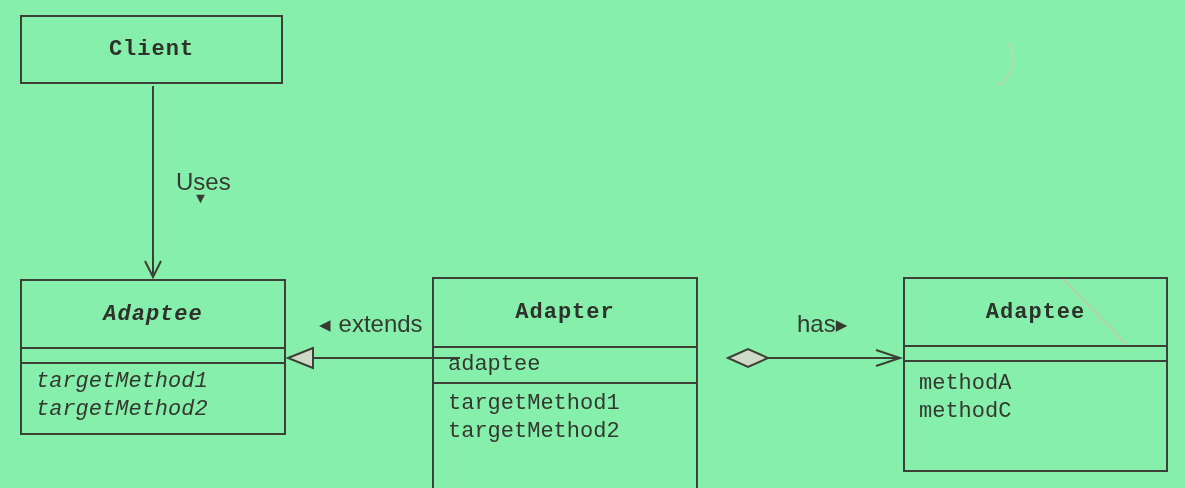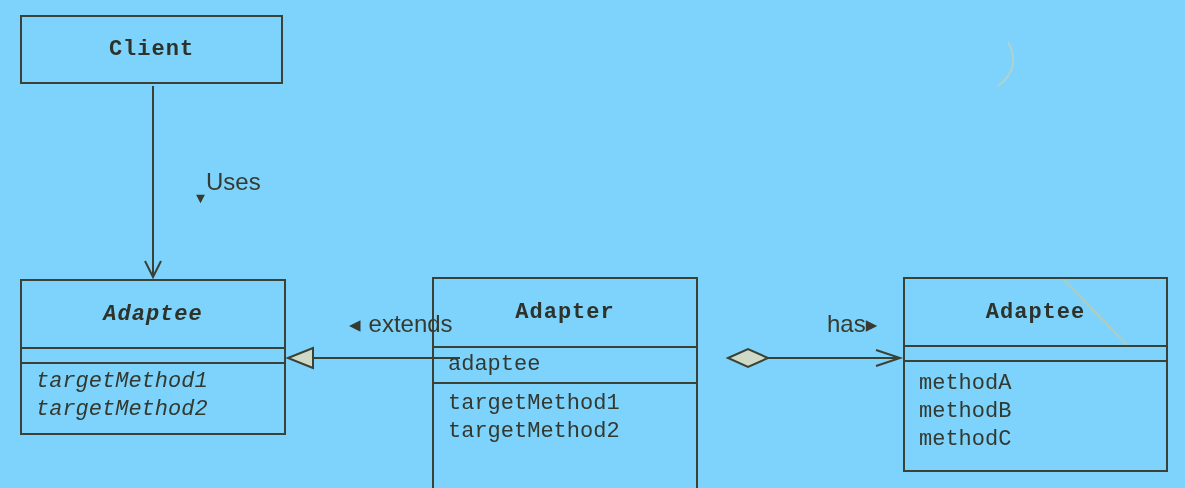--- a/index.html
+++ b/index.html
@@ -2,21 +2,21 @@
 <html><head>
 <meta charset="utf-8">
 <style>
   html, body { margin: 0; padding: 0; }
   body { width: 1185px; height: 488px; overflow: hidden; }
 
   .canvas {
     position: relative;
     width: 1185px;
     height: 488px;
-    background: #7dd3fc;
+    background: #86efac;
     font-family: "Liberation Mono", monospace;
     color: #2d322a;
   }
 
   svg.connectors {
     position: absolute;
     left: 0; top: 0;
     width: 1185px; height: 488px;
     pointer-events: none;
   }
@@ -77,21 +77,20 @@
 
   
   .rel-label {
     position: absolute;
     font-family: "Liberation Sans", sans-serif;
     font-size: 24px;
     color: #363b31;
     display: flex;
     align-items: center;
     white-space: nowrap;
-    margin-left: 30px;
   }
   .dir-icon {
     font-size: 15px;
     line-height: 1;
     color: #363b31;
   }
   #uses-label { left: 176px; top: 168px; }
   #uses-dir   { position: absolute; left: 196px; top: 192px; }
   #extends-label { left: 319px; top: 310px; gap: 8px; }
   #has-label     { left: 797px; top: 310px; }
@@ -145,21 +144,20 @@
       <div class="member">targetMethod1</div>
       <div class="member">targetMethod2</div>
     </div>
   </div>
 
   <div class="uml-class" id="adaptee">
     <div class="c-title">Adaptee</div>
     <div class="c-fields"></div>
     <div class="c-methods">
       <div class="member">methodA</div>
-      <div class="member">methodB</div>
       <div class="member">methodC</div>
     </div>
   </div>
 
   <div class="rel-label" id="uses-label">
     <span>Uses</span>
   </div>
   <span class="dir-icon" id="uses-dir">▼</span>
 
   <div class="rel-label" id="extends-label">

